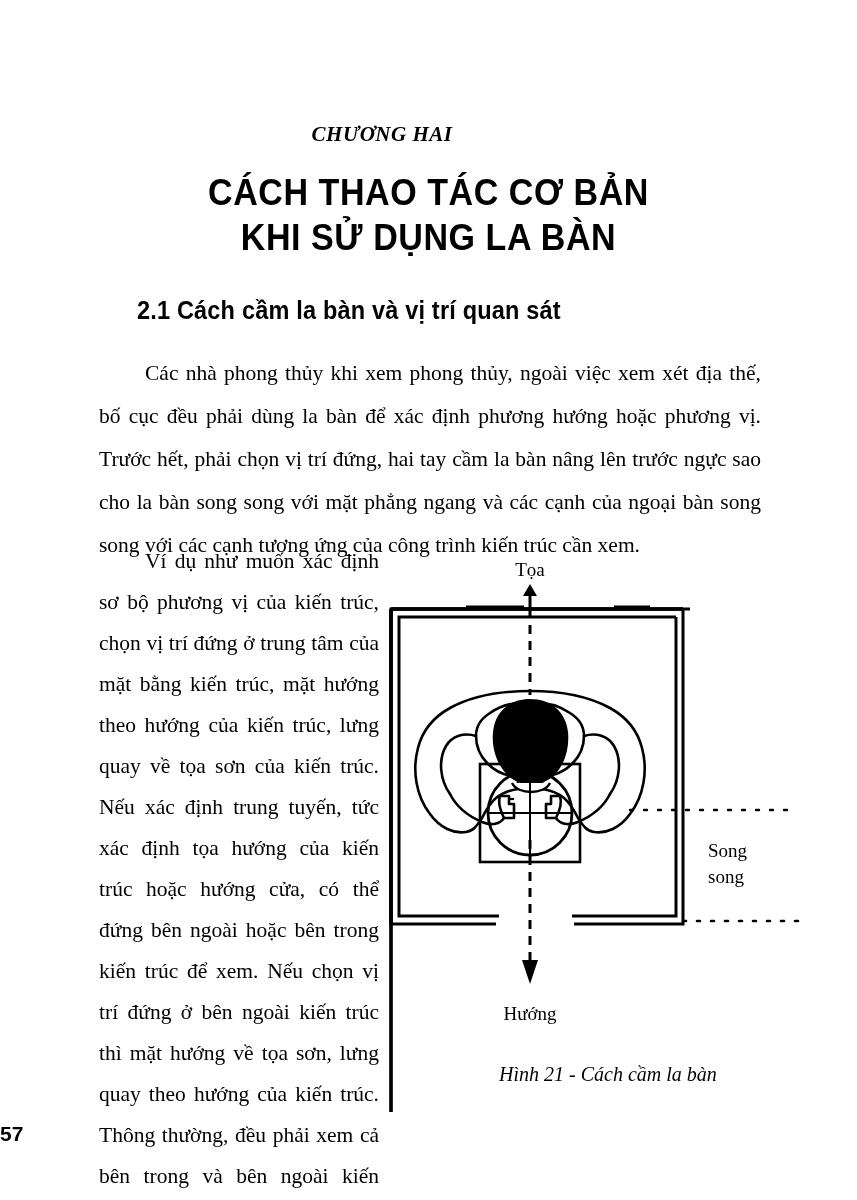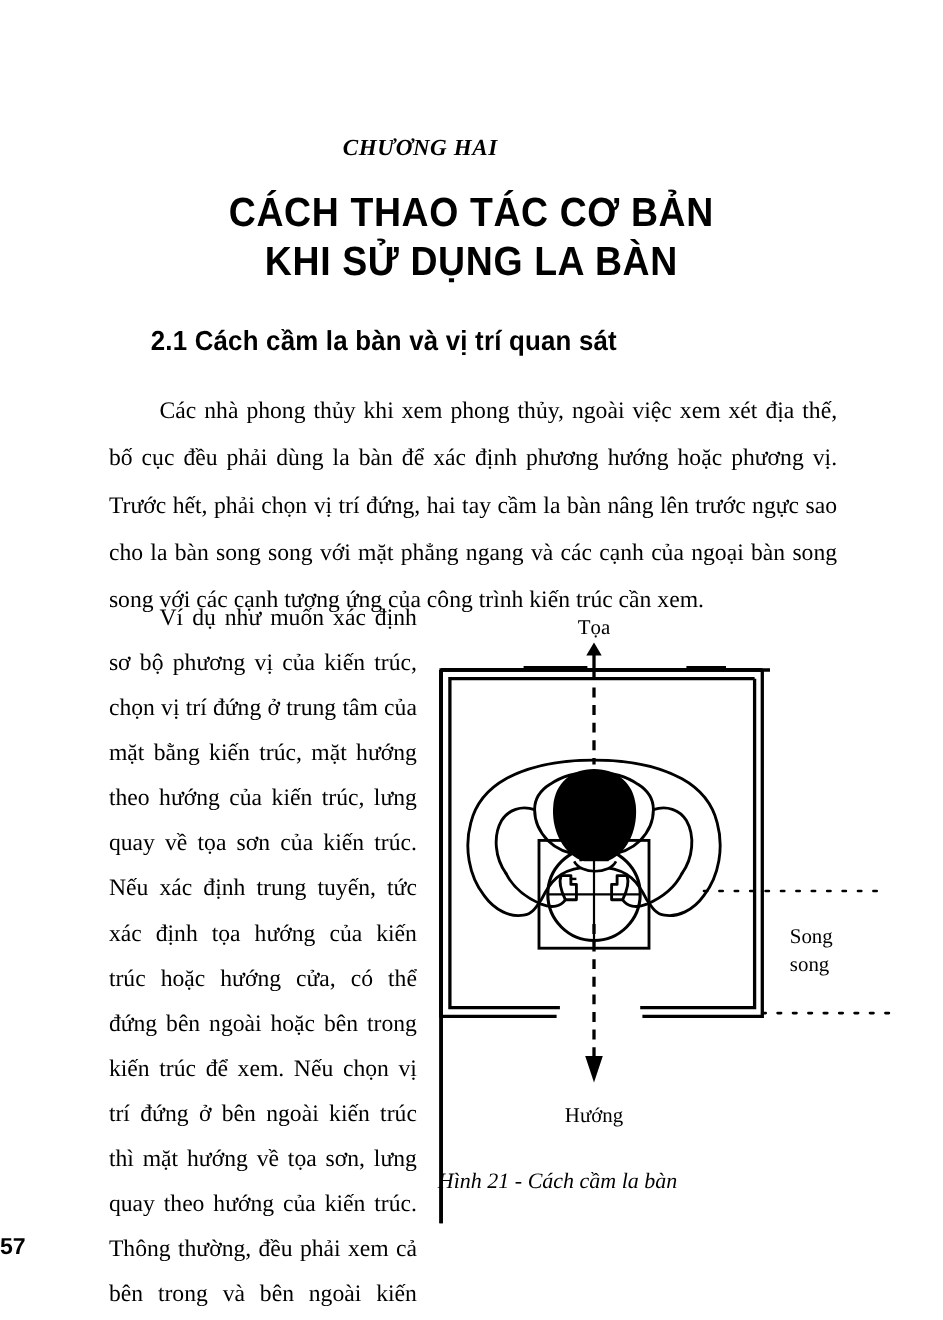--- a/index.html
+++ b/index.html
@@ -84,32 +84,32 @@
     line-height: 41px;
     text-align: justify;
     text-indent: 46px;
     font-family: Liberation Serif, serif;
   }
 
   
   .figure {
     position: absolute;
     top: 552px;
-    left: 388px;
+    left: 378px;
     width: 440px;
     height: 560px;
   }
   .figure svg { display: block; }
 
   .fig-caption {
     position: absolute;
     top: 1063px;
     left: 398px;
     width: 420px;
-    text-align: left;
+    text-align: center;
     font-style: italic;
     font-size: 20px;
     font-family: "Liberation Serif", "DejaVu Serif", serif;
   }
 
   .page-number {
     position: absolute;
     top: 1122px;
     left: 0;
     width: 812px;

